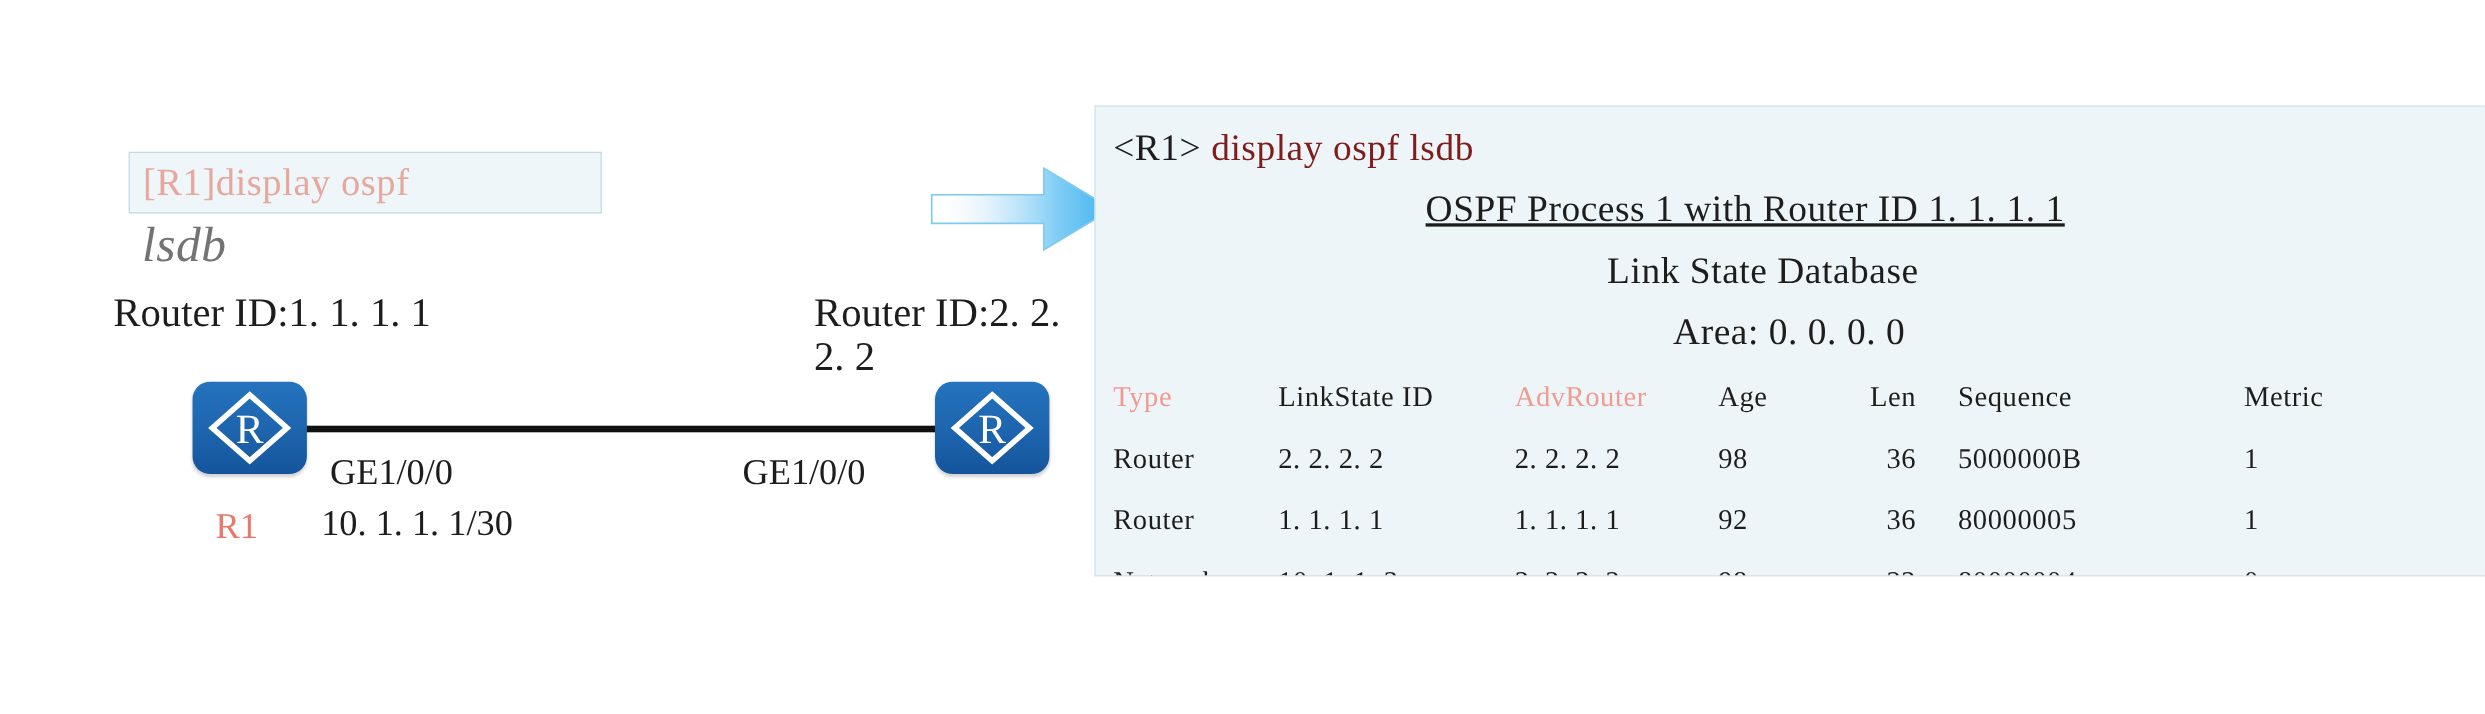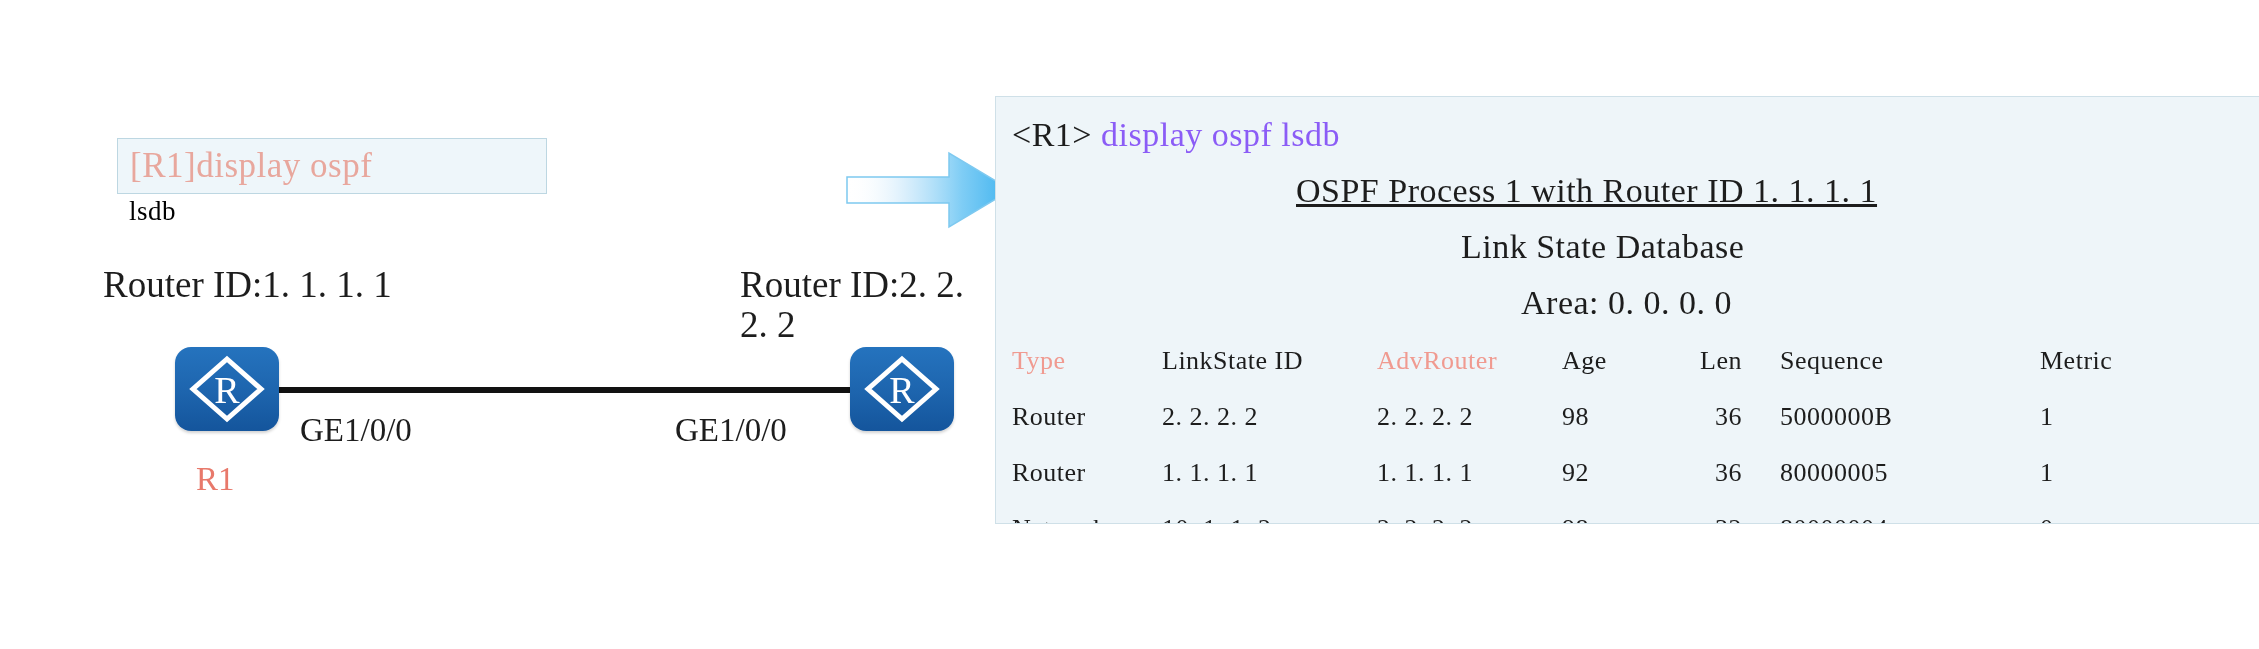--- a/index.html
+++ b/index.html
@@ -37,24 +37,25 @@
     padding-left: 12px;
     font-size: 35px;
     letter-spacing: 0.5px;
     color: #e8a79d;
     font-family: "Liberation Serif", "DejaVu Serif", serif;
     white-space: nowrap;
   }
   #cmd-line2 {
     position: absolute;
     left: 129px; top: 196px;
-    font-size: 27px;
-    letter-spacing: 0.5px;
-    color: #000000;
-    white-space: nowrap;
+    font-size: 45px;
+    letter-spacing: 0.5px;
+    color: #737373;
+    white-space: nowrap;
+    font-style: italic;
   }
 
   .node-label {
     position: absolute;
     font-size: 37px;
     color: #1d1d1d;
     white-space: nowrap;
     line-height: 1.08;
   }
   #r1-routerid { left: 103px; top: 265px; }
@@ -128,21 +129,21 @@
   }
   .term-line {
     position: absolute;
     left: 0;
     white-space: pre;
     font-family: "Liberation Serif", "DejaVu Serif", serif;
     letter-spacing: 0.5px;
   }
   #term-prompt-line { left: 16px; top: 10px; }
   #term-prompt-line .prompt { color: #1d1d1d; margin-top: 36px; }
-  #term-prompt-line .cmd { color: #8b5cf6; }
+  #term-prompt-line .cmd { color: #7f1d1d; }
 
   #term-process { left: 300px; top: 66px; text-decoration: underline; }
   #term-lsdb    { left: 465px; top: 122px; }
   #term-area    { left: 525px; top: 178px; }
 
   
   #term-table {
     position: absolute;
     left: 16px; top: 236px;
     border-collapse: collapse;
@@ -192,20 +193,21 @@
   </div>
 
   <div class="router-icon" id="router2">
     <svg viewBox="0 0 104 84" aria-hidden="true">
       <polygon points="52,12 86,42 52,72 18,42" fill="none" stroke="#ffffff" stroke-width="5"></polygon>
       <text x="52" y="56" font-family="Liberation Serif, serif" font-size="38" fill="#ffffff" text-anchor="middle">R</text>
     </svg>
   </div>
 
   <div class="iface-label" id="if-left-name">GE1/0/0</div>
+  <div class="iface-label" id="if-left-ip">10. 1. 1. 1/30</div>
 
   <div class="iface-label" id="if-right-name">GE1/0/0</div>
 
   <div id="label-r1">R1</div>
 </div>
 
 <div id="flow-arrow">
   <svg viewBox="0 0 170 90" aria-hidden="true">
     <defs>
       <linearGradient id="arrGrad" x1="0" y1="0" x2="1" y2="0">

